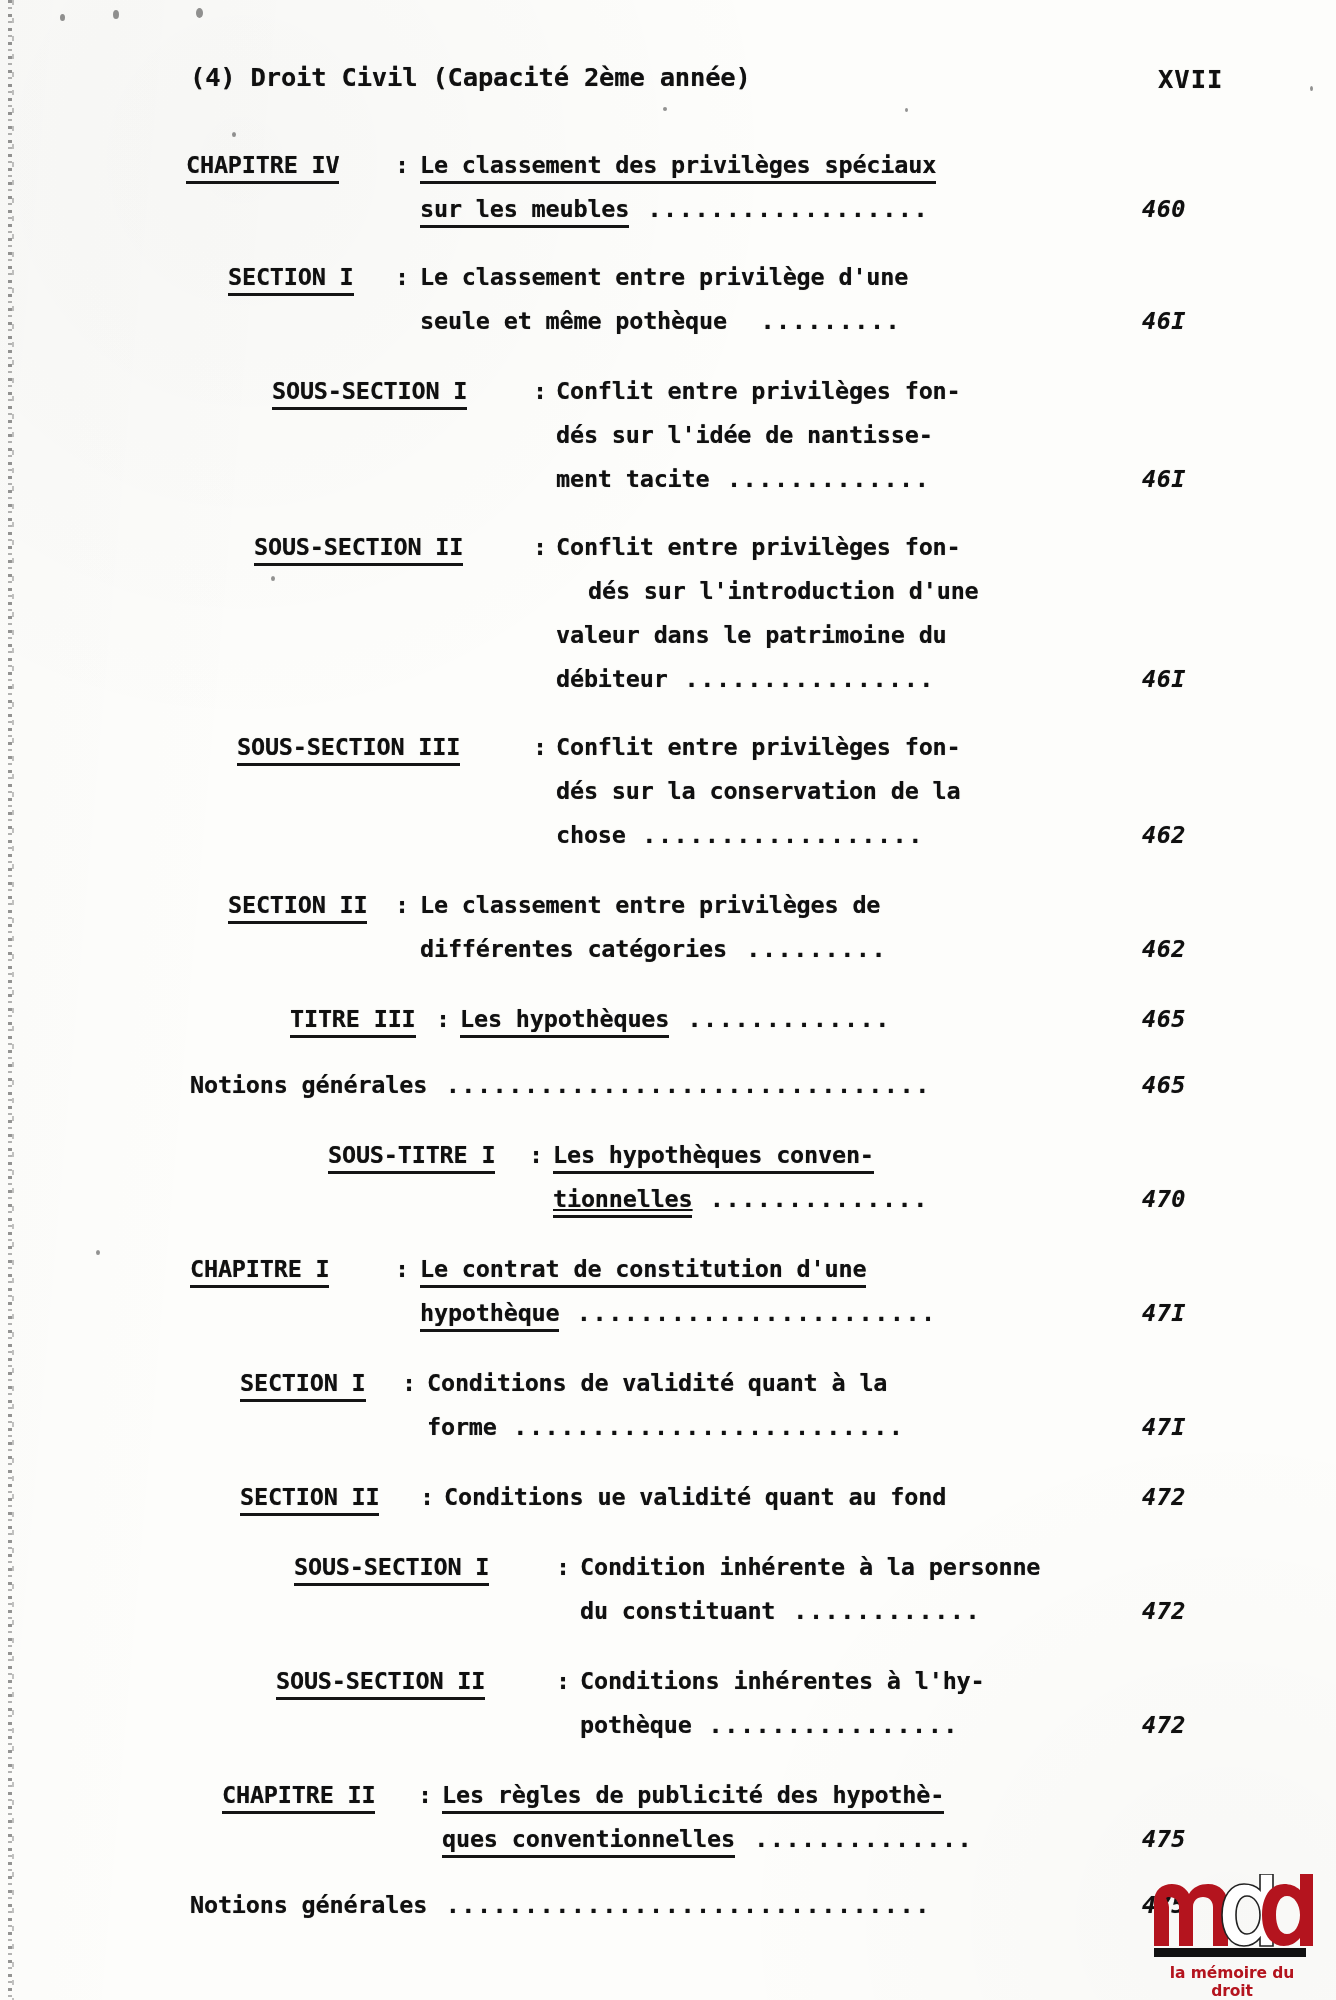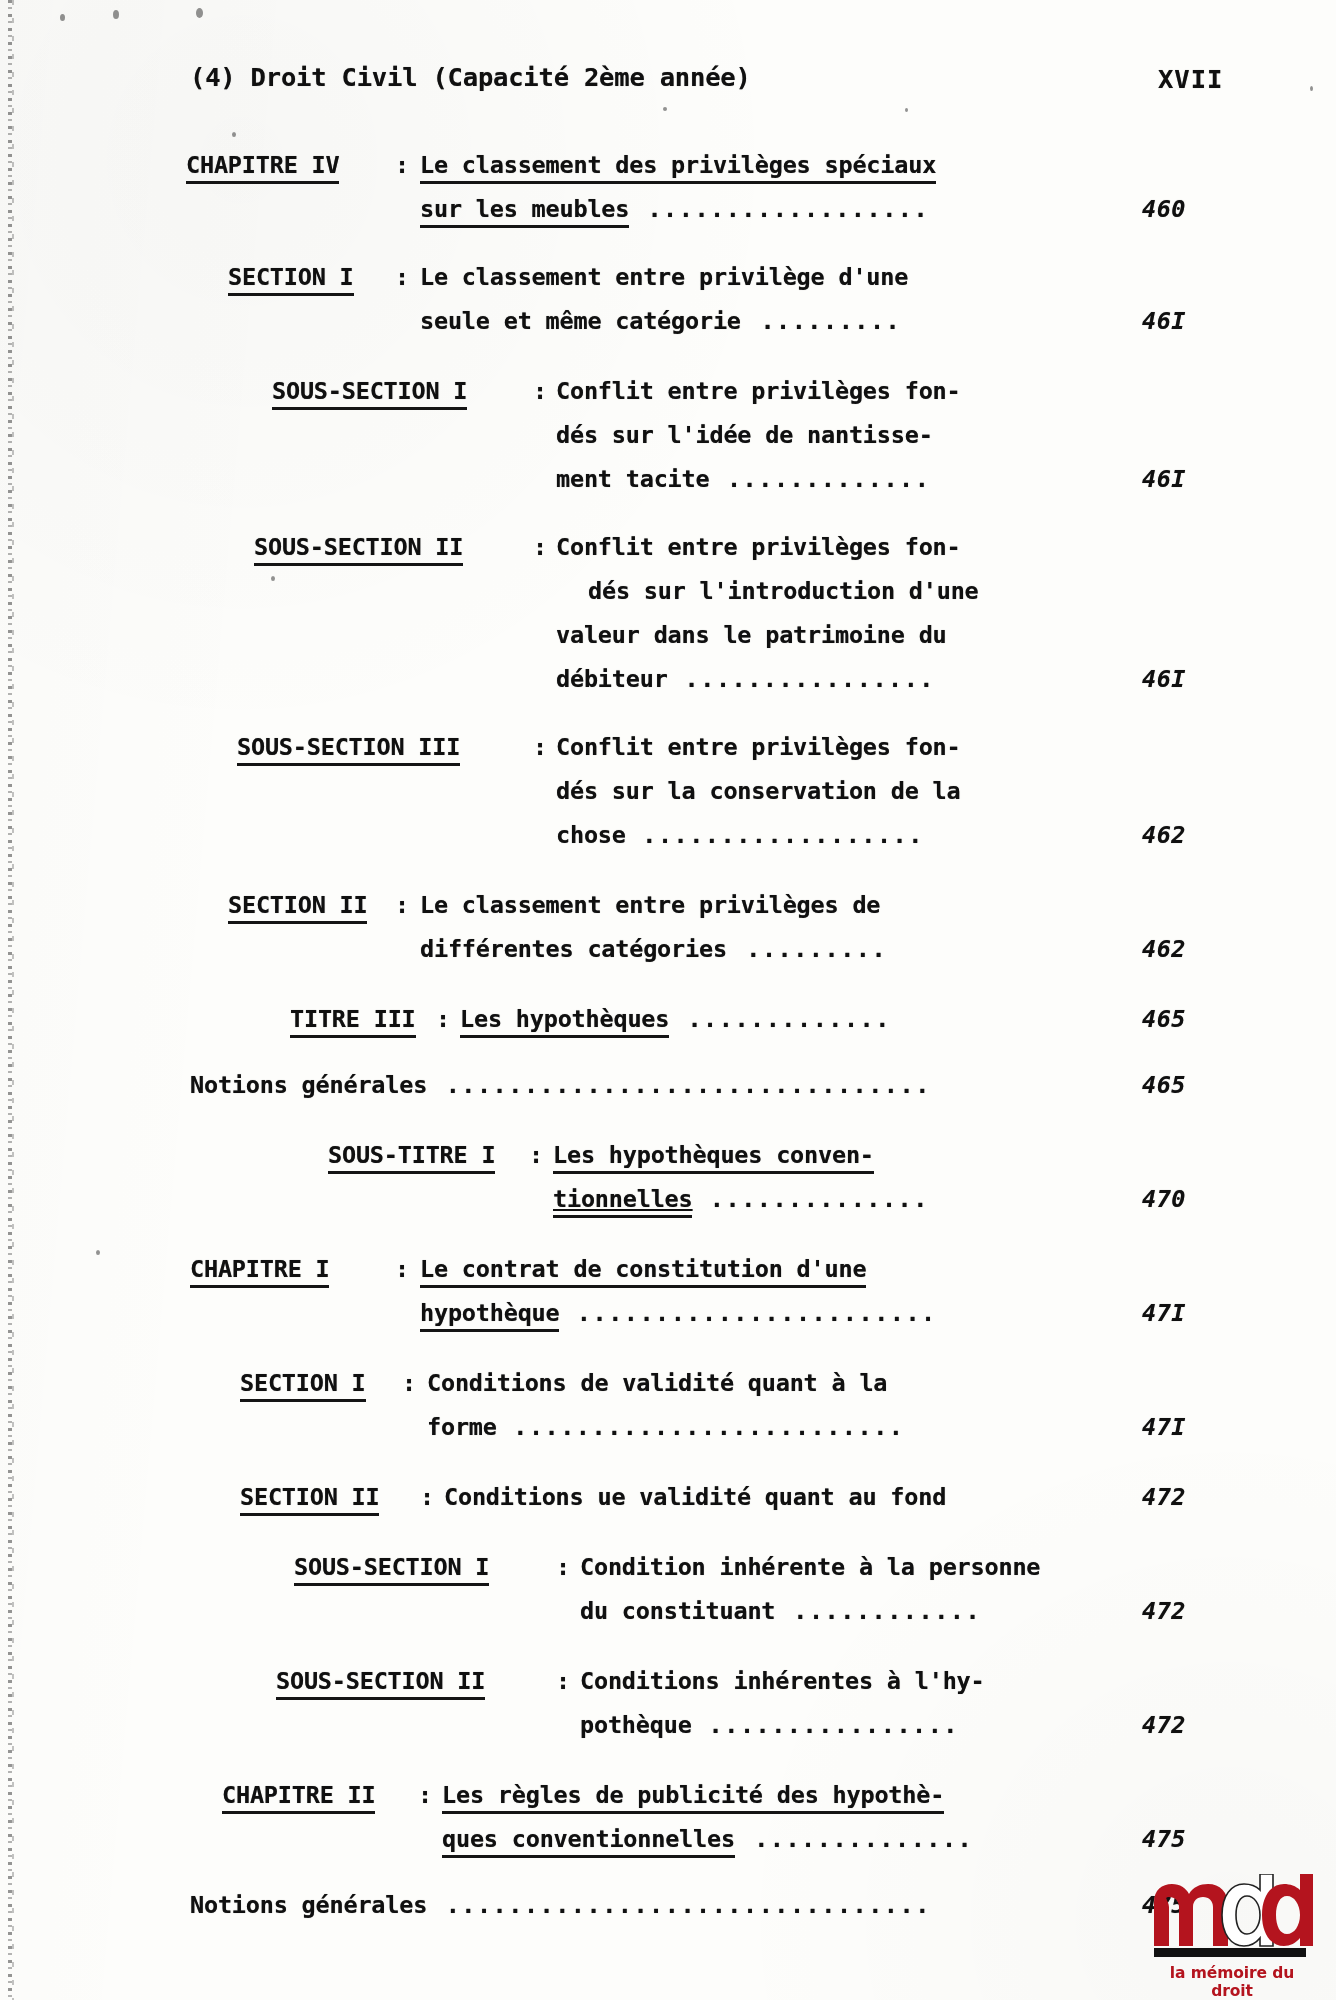--- a/index.html
+++ b/index.html
@@ -234,21 +234,21 @@
           <span class="typed folio" style="left: 1142px;">460</span>
         </div>
       </div>
       <div class="entry" style="margin-top: 24px;">
         <div class="erow">
           <span class="typed label u" style="left: 228px;">SECTION I</span>
           <span class="typed colon" style="left: 395px;">:</span>
           <span class="typed title" style="left: 420px;">Le classement entre privilège d'une</span>
         </div>
         <div class="erow">
-          <span class="typed title" style="left: 420px;">seule et même catégorie</span>
+          <span class="typed title" style="left: 420px;">seule et même pothèque</span>
           <span class="typed leader" style="left: 744.76px;"> .........</span>
           <span class="typed folio" style="left: 1142px;">46I</span>
         </div>
       </div>
       <div class="entry" style="margin-top: 26px;">
         <div class="erow">
           <span class="typed label u" style="left: 272px;">SOUS-SECTION I</span>
           <span class="typed colon" style="left: 533px;">:</span>
           <span class="typed title" style="left: 556px;">Conflit entre privilèges fon-</span>
         </div>

